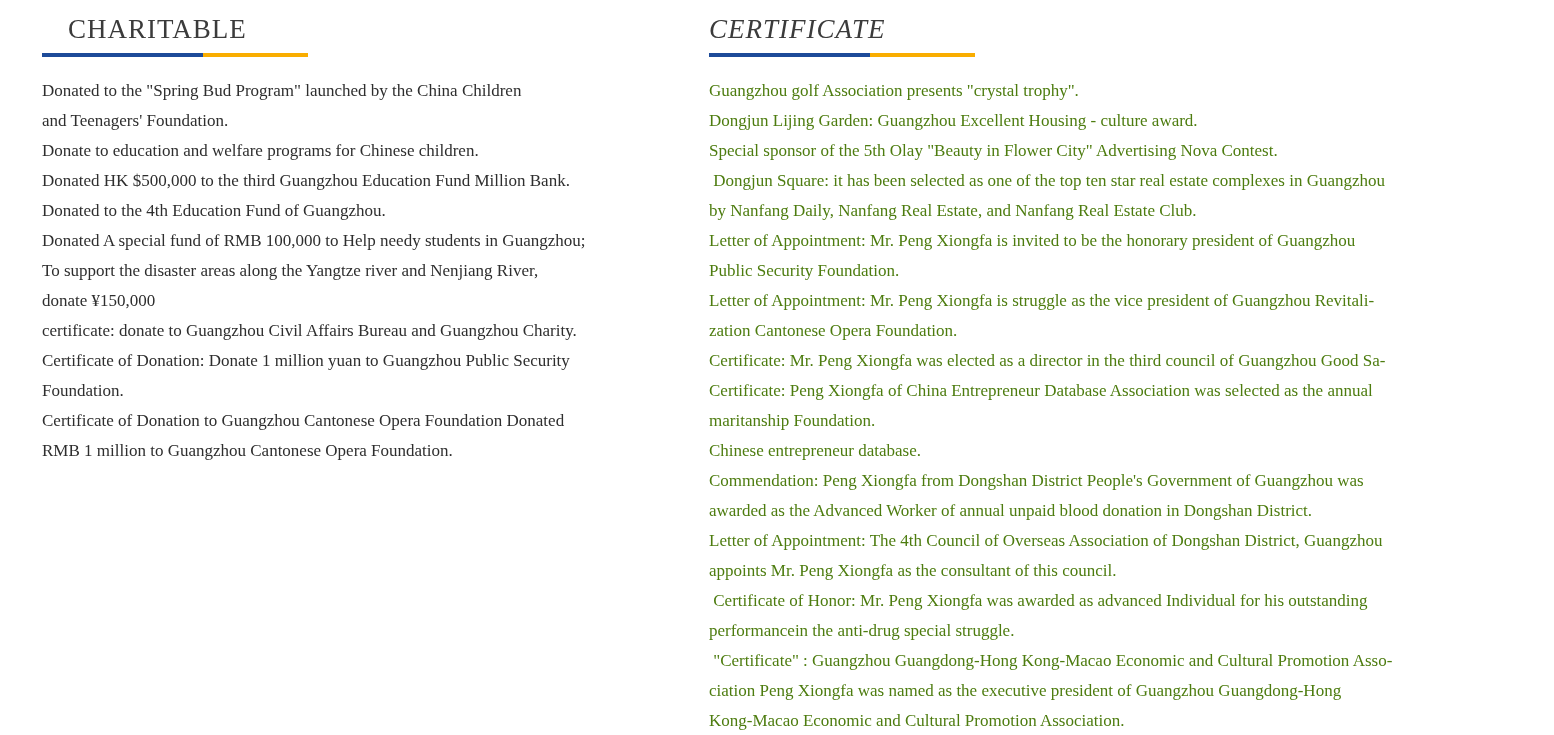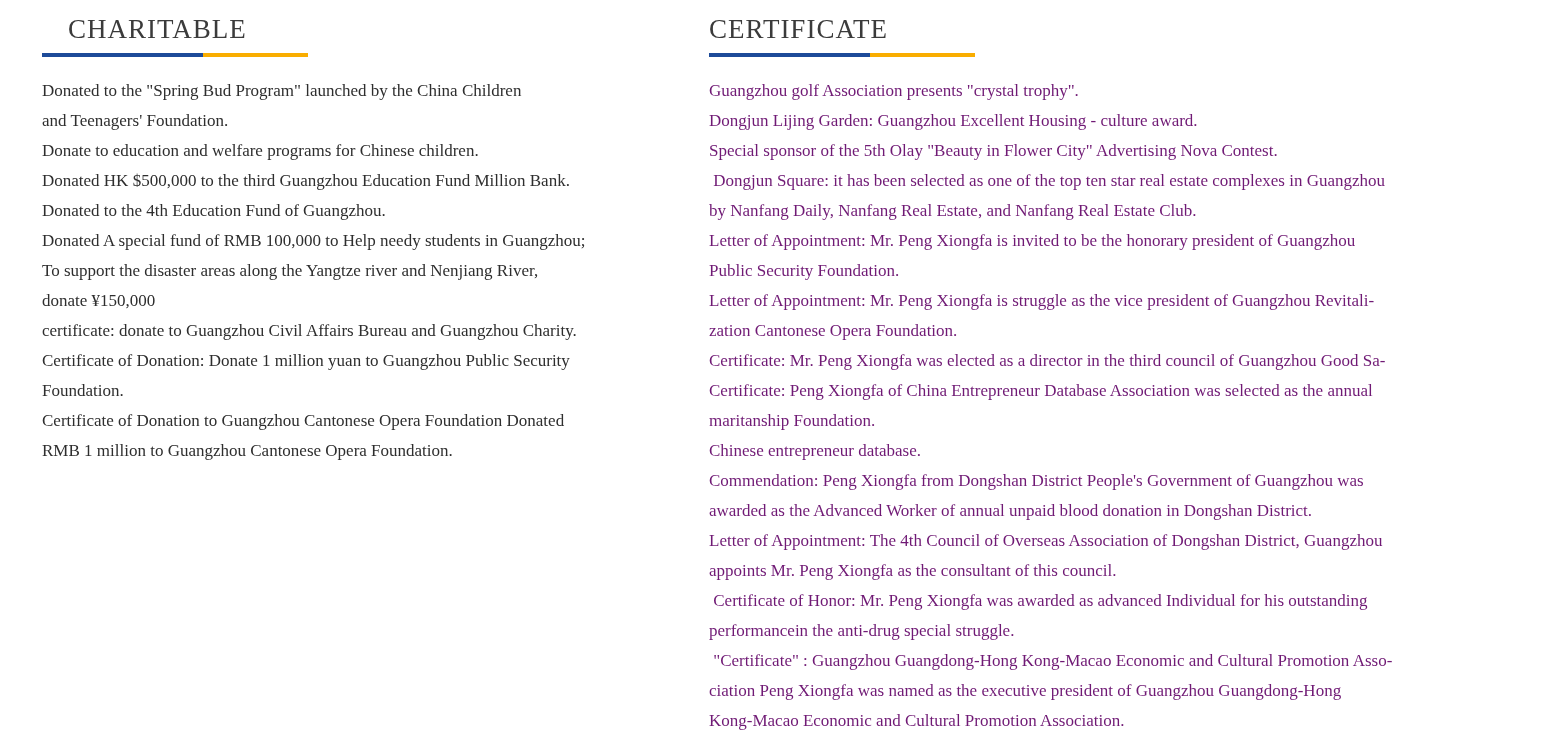--- a/index.html
+++ b/index.html
@@ -67,26 +67,26 @@
       <div class="line">donate ¥150,000</div>
       <div class="line">certificate: donate to Guangzhou Civil Affairs Bureau and Guangzhou Charity.</div>
       <div class="line">Certificate of Donation: Donate 1 million yuan to Guangzhou Public Security</div>
       <div class="line">Foundation.</div>
       <div class="line">Certificate of Donation to Guangzhou Cantonese Opera Foundation Donated</div>
       <div class="line">RMB 1 million to Guangzhou Cantonese Opera Foundation.</div>
     </div>
 </div>
 
 <div class="column right">
-  <h2 class="section-title" style="color: rgb(59, 59, 59);">CERTIFICATE</h2>
+  <h2 class="section-title" style="color: rgb(59, 59, 59); font-style: italic;">CERTIFICATE</h2>
   <div class="title-rule">
     <span class="rule-blue" style="background: rgb(29, 75, 153);"></span>
     <span class="rule-orange" style="background: rgb(249, 173, 0);"></span>
   </div>
-  <div class="lines" style="color: #701a75;">
+  <div class="lines" style="color: #4d7c0f;">
       <div class="line">Guangzhou golf Association presents "crystal trophy".</div>
       <div class="line">Dongjun Lijing Garden: Guangzhou Excellent Housing - culture award.</div>
       <div class="line">Special sponsor of the 5th Olay "Beauty in Flower City" Advertising Nova Contest.</div>
       <div class="line"> Dongjun Square: it has been selected as one of the top ten star real estate complexes in Guangzhou</div>
       <div class="line">by Nanfang Daily, Nanfang Real Estate, and Nanfang Real Estate Club.</div>
       <div class="line">Letter of Appointment: Mr. Peng Xiongfa is invited to be the honorary president of Guangzhou</div>
       <div class="line">Public Security Foundation.</div>
       <div class="line">Letter of Appointment: Mr. Peng Xiongfa is struggle as the vice president of Guangzhou Revitali-</div>
       <div class="line">zation Cantonese Opera Foundation.</div>
       <div class="line">Certificate: Mr. Peng Xiongfa was elected as a director in the third council of Guangzhou Good Sa-</div>

